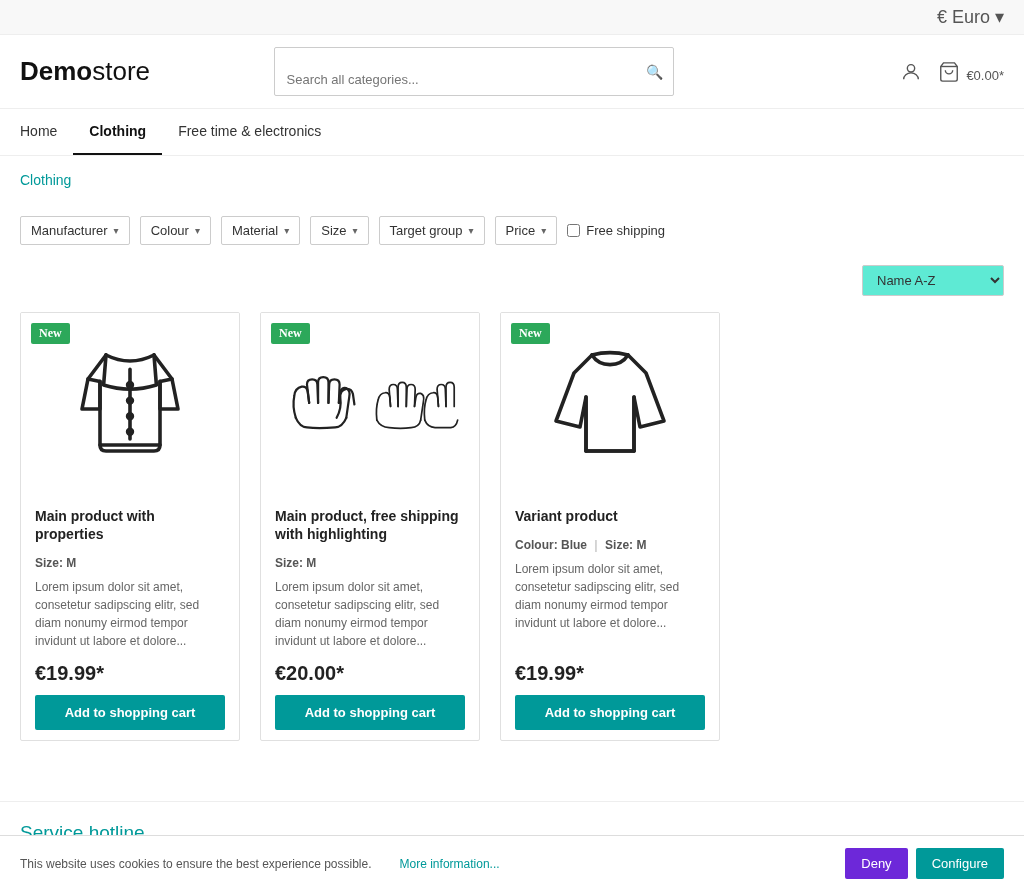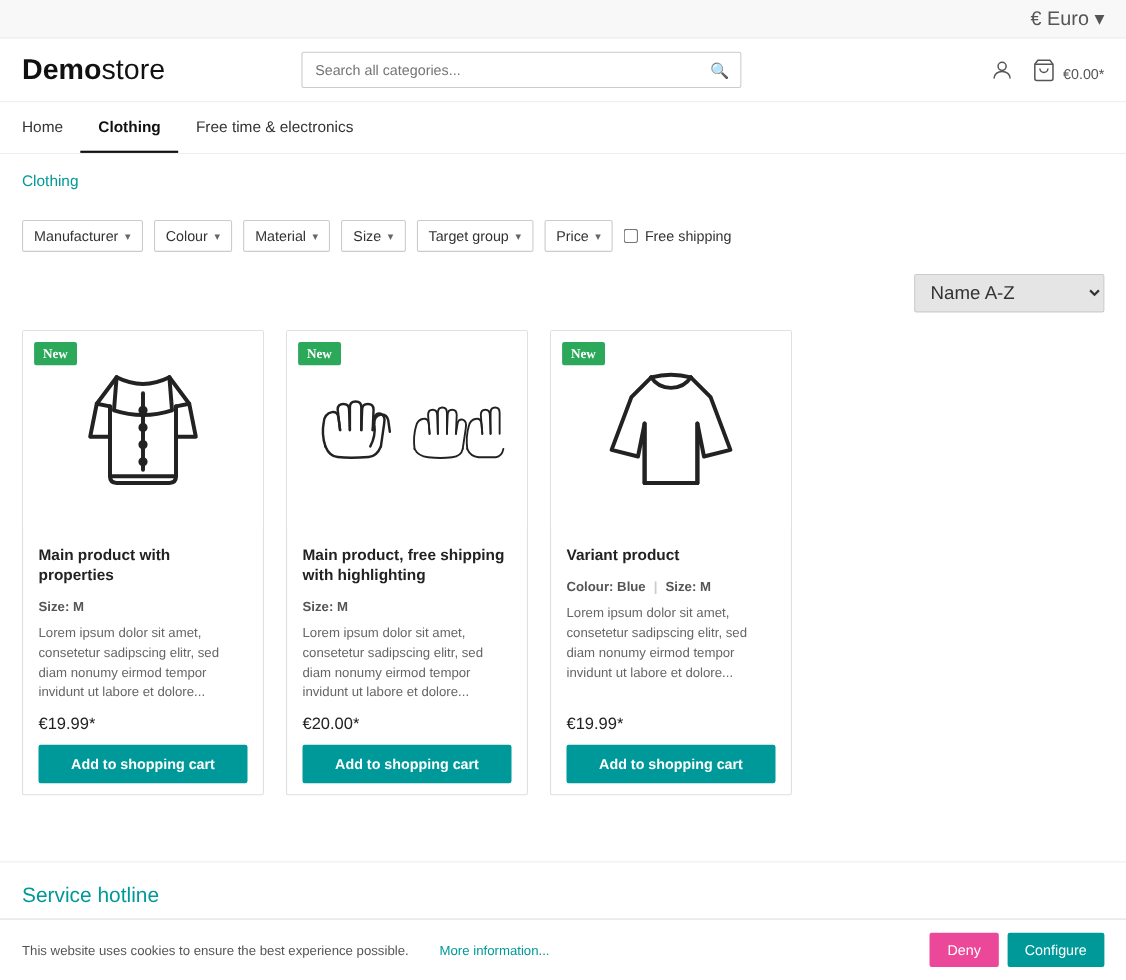--- a/index.html
+++ b/index.html
@@ -34,21 +34,21 @@
     }
     .logo strong { font-weight: 700; }
     .search-bar {
       flex: 1;
       max-width: 400px;
       margin: 0 auto;
       position: relative;
     }
     .search-bar input {
       width: 100%;
-      padding: 8px 36px 8px 12px;
+      padding: 24px 36px 8px 12px;
       border: 1px solid #ccc;
       border-radius: 2px;
       font-size: 13px;
       color: #ef4444;
       outline: none;
     }
     .search-bar .search-icon {
       position: absolute;
       right: 10px;
       top: 50%;
@@ -138,23 +138,23 @@
     
     .sort-bar {
       display: flex;
       justify-content: flex-end;
       padding: 0 20px 16px;
     }
     .sort-select {
       border: 1px solid #ccc;
       border-radius: 2px;
       padding: 6px 10px;
-      font-size: 17px;
+      font-size: 13px;
       color: #333;
-      background: #e5e5e5;
+      background: #5eead4;
       cursor: pointer;
     }
 
     
     .product-grid {
       display: flex;
       gap: 20px;
       padding: 0 20px 40px;
       flex-wrap: wrap;
     }
@@ -213,22 +213,22 @@
     .product-meta span { font-weight: 700; }
     .product-meta .separator { margin: 0 4px; color: #ccc; }
     .product-desc {
       font-size: 12px;
       color: #666;
       line-height: 1.5;
       margin-bottom: 12px;
       flex: 1;
     }
     .product-price {
-      font-size: 15px;
-      font-weight: 400;
+      font-size: 20px;
+      font-weight: 700;
       color: #222;
       margin-bottom: 10px;
     }
     .add-to-cart-btn {
       background: #009999;
       color: #fff;
       border: none;
       border-radius: 2px;
       padding: 10px;
       font-size: 13px;
@@ -268,21 +268,21 @@
       color: #555;
     }
     .cookie-bar a { color: #009999; text-decoration: none; }
     .cookie-bar-buttons {
       margin-left: auto;
       display: flex;
       gap: 8px;
       flex-shrink: 0;
     }
     .btn-deny {
-      background: #ec4899;
+      background: #6d28d9;
       color: #fff;
       border: none;
       border-radius: 2px;
       padding: 8px 16px;
       font-size: 13px;
       cursor: pointer;
     }
     .btn-configure {
       background: #009999;
       color: #fff;

